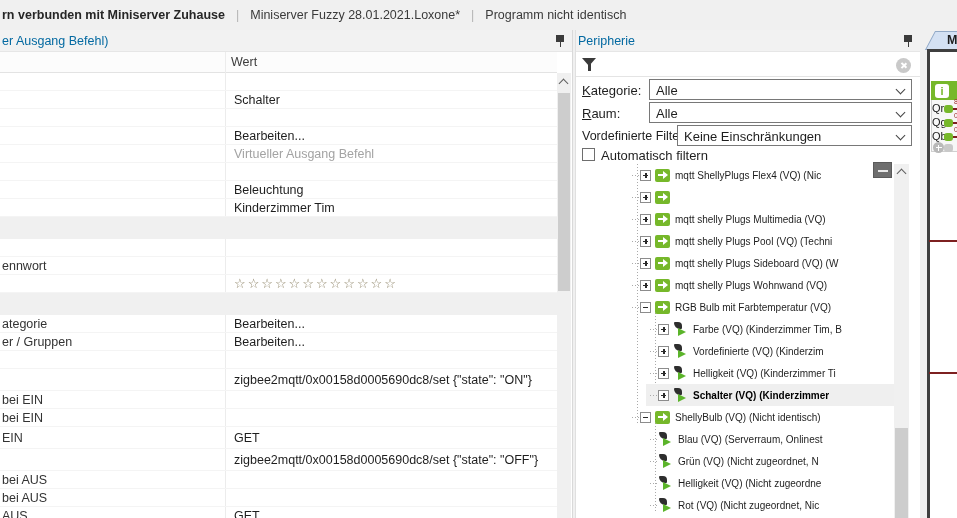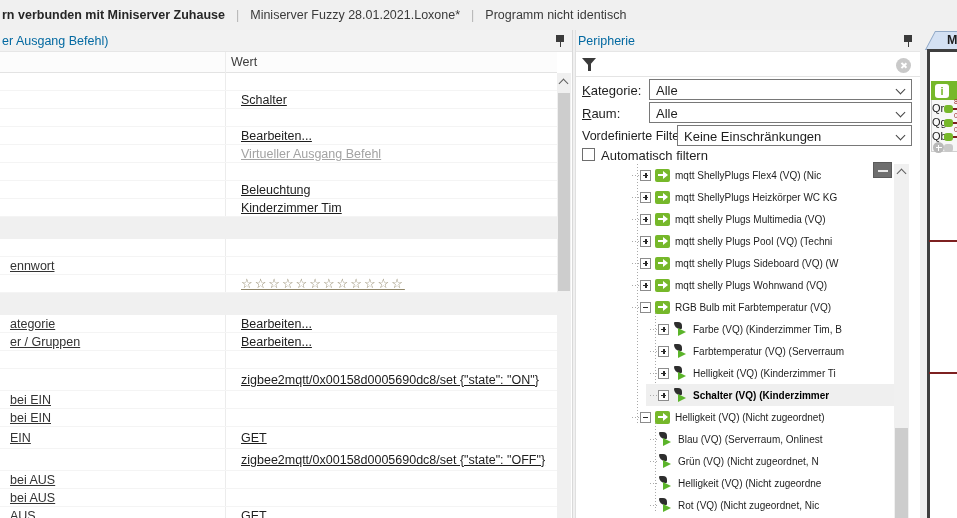--- a/index.html
+++ b/index.html
@@ -24,22 +24,22 @@
   
   #props{left:0;width:572px;border-right:1px solid #d9d9d9;}
   .col-header{position:absolute;left:0;top:22px;width:557px;height:21px;background:#fcfcfc;
               border-bottom:1px solid #e3e3e3;box-sizing:border-box;}
   .col-header .wert{position:absolute;left:231px;top:3px;color:#3c3c3c;}
   .vdivider{position:absolute;left:225px;top:22px;bottom:0;width:1px;background:#ececec;}
   #prop-rows{position:absolute;left:0;top:43px;width:557px;bottom:0;overflow:hidden;}
   .prop-row{display:flex;height:18px;box-sizing:border-box;border-bottom:1px solid #f4f4f4;align-items:center;}
   .prop-row.tall{height:22px;}
   .prop-row.band{height:22px;background:#f0f0f0;border-bottom:none;}
-  .prop-label{width:225px;padding-left:10px;box-sizing:border-box;white-space:nowrap;overflow:hidden;color:#333;text-decoration:underline;}
-  .prop-value{flex:1;padding-left:16px;white-space:nowrap;overflow:hidden;color:#1e1e1e;text-decoration:underline;}
+  .prop-label{width:225px;padding-left:2px;box-sizing:border-box;white-space:nowrap;overflow:hidden;color:#333;}
+  .prop-value{flex:1;padding-left:9px;white-space:nowrap;overflow:hidden;color:#1e1e1e;}
   .prop-value.muted{color:#a3a3a3;}
   .prop-value.stars{color:#8f8568;font-size:13px;letter-spacing:2px;}
   
   .sbar{position:absolute;background:#f0f0f0;}
   .sbar .thumb{position:absolute;left:1px;right:1px;background:#cdcdcd;}
   .arrow-up{position:absolute;left:3px;width:7px;height:7px;box-sizing:border-box;
             border-left:1.6px solid #5f5f5f;border-top:1.6px solid #5f5f5f;transform:rotate(45deg);}
   #props-sbar{left:557px;top:43px;width:14px;bottom:0;}
   #props-sbar .arrow-up{top:7px;}
   #props-sbar .thumb{top:20px;height:198px;}
@@ -275,21 +275,20 @@
     <div class="tree-row lvl0">
     <span class="stub"></span>
     <span class="expander plus"></span>
     <span class="oicon"></span>
     <span class="tree-label">mqtt ShellyPlugs Flex4 (VQ) (Nic</span>
   </div>
         <div class="tree-row lvl0">
     <span class="stub"></span>
     <span class="expander plus"></span>
     <span class="oicon"></span>
-    <span class="tree-label">mqtt ShellyPlugs Heizkörper WC KG</span>
   </div>
         <div class="tree-row lvl0">
     <span class="stub"></span>
     <span class="expander plus"></span>
     <span class="oicon"></span>
     <span class="tree-label">mqtt shelly Plugs Multimedia (VQ)</span>
   </div>
         <div class="tree-row lvl0">
     <span class="stub"></span>
     <span class="expander plus"></span>
@@ -317,40 +316,40 @@
         <div class="tree-row lvl1">
     <span class="stub"></span>
     <span class="expander plus"></span>
     <span class="cicon"></span>
     <span class="tree-label">Farbe (VQ) (Kinderzimmer Tim, B</span>
   </div>
         <div class="tree-row lvl1">
     <span class="stub"></span>
     <span class="expander plus"></span>
     <span class="cicon"></span>
-    <span class="tree-label">Farbtemperatur (VQ) (Serverraum</span>
+    <span class="tree-label">Vordefinierte (VQ) (Kinderzim</span>
   </div>
         <div class="tree-row lvl1">
     <span class="stub"></span>
     <span class="expander plus"></span>
     <span class="cicon"></span>
     <span class="tree-label">Helligkeit (VQ) (Kinderzimmer Ti</span>
   </div>
         <div class="tree-row lvl1 sel">
           <span class="rowband"></span>
     <span class="stub"></span>
     <span class="expander plus"></span>
     <span class="cicon"></span>
     <span class="tree-label">Schalter (VQ) (Kinderzimmer</span>
   </div>
         <div class="tree-row lvl0">
     <span class="stub"></span>
     <span class="expander minus"></span>
     <span class="oicon"></span>
-    <span class="tree-label">Helligkeit (VQ) (Nicht zugeordnet)</span>
+    <span class="tree-label">ShellyBulb (VQ) (Nicht identisch)</span>
   </div>
         <div class="tree-row lvl1">
     <span class="stub"></span>
 
     <span class="cicon"></span>
     <span class="tree-label">Blau (VQ) (Serverraum, Onlinest</span>
   </div>
         <div class="tree-row lvl1">
     <span class="stub"></span>
 

